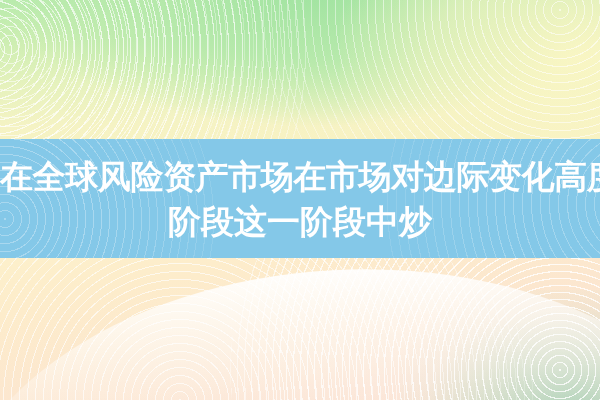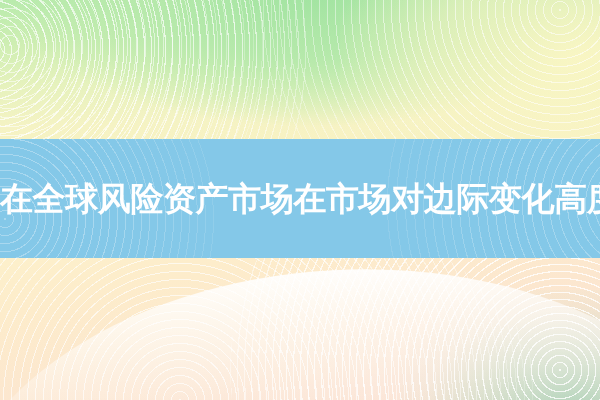--- a/index.html
+++ b/index.html
@@ -203,20 +203,21 @@
     <div class="top-right-wash"></div>
     <div class="arcs arcs-tl"></div>
     <div class="arcs arcs-tl2"></div>
     <div class="arcs arcs-tr"></div>
   </div>
 
   <div class="headline-band">
     <div class="arcs arcs-band-left"></div>
     <div class="arcs arcs-band-right"></div>
     <div class="headline-text headline-line-1">在全球风险资产市场在市场对边际变化高度敏感的</div>
+    <div class="headline-text headline-line-2">阶段这一阶段中炒</div>
   </div>
 
   <div class="bottom-region">
     <div class="bottom-base"></div>
     <div class="bottom-teal"></div>
     <div class="arcs arcs-br"></div>
     <div class="arcs arcs-bl"></div>
     <div class="bottom-swoosh"></div>
   </div>
 

